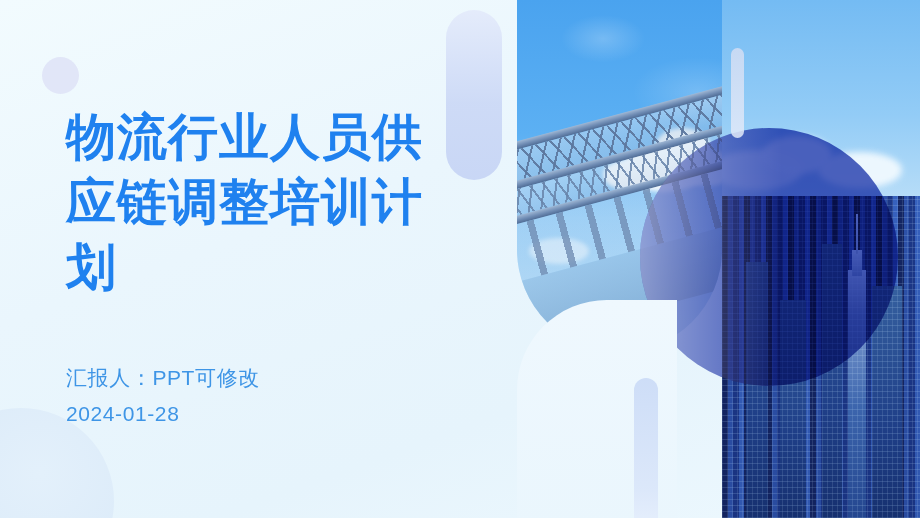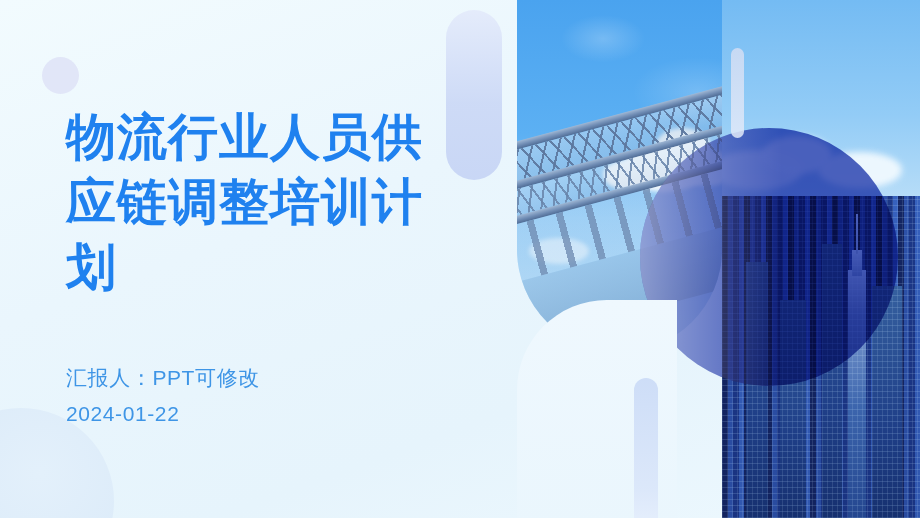--- a/index.html
+++ b/index.html
@@ -272,16 +272,16 @@
   <div id="deco-white-wedge"></div>
   <div class="deco" id="deco-pill-mid"></div>
   <div class="deco" id="deco-pill-right"></div>
 
   <div id="text-block">
     <h1 id="slide-title">物流行业人员供应链调整培训计划</h1>
   </div>
 
   <div id="meta-block">
     <p class="meta-line">汇报人：PPT可修改</p>
-    <p class="meta-line">2024-01-22</p>
+    <p class="meta-line">2024-01-28</p>
   </div>
 
 </div>
 
 </body></html>

